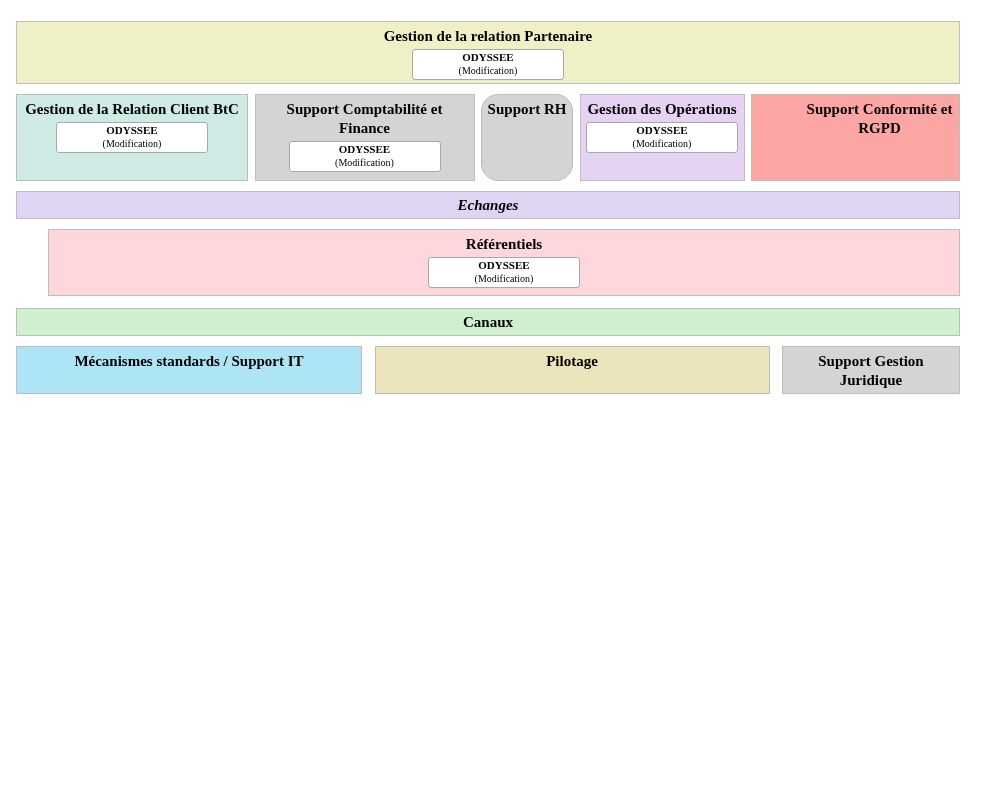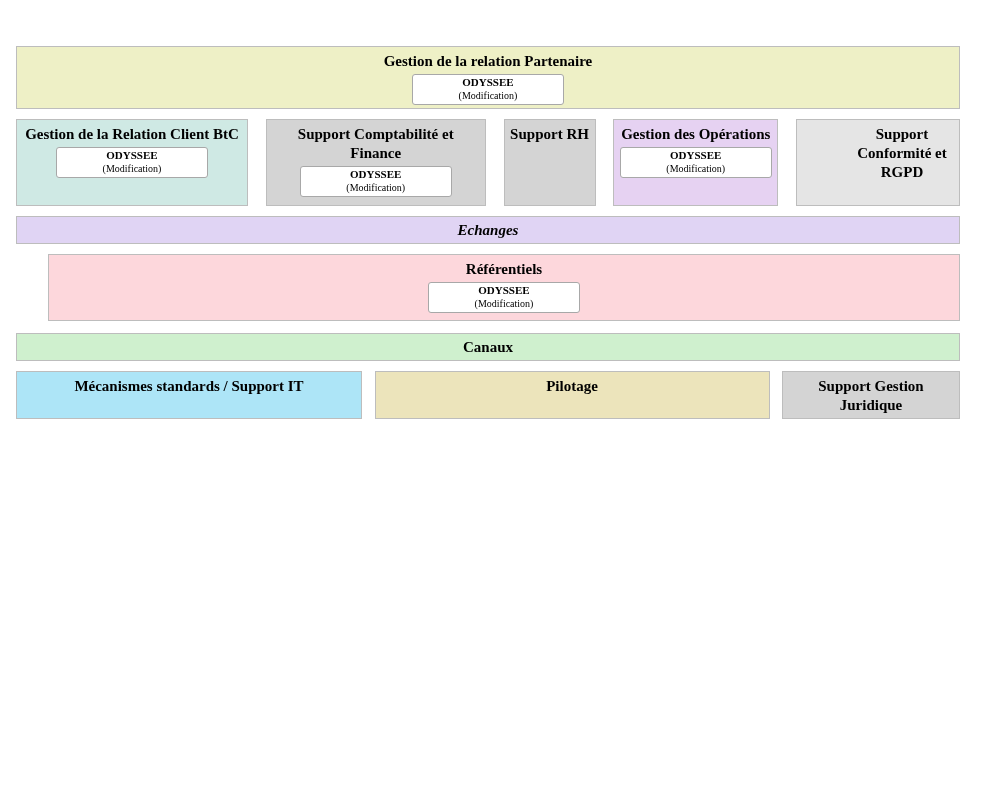--- a/index.html
+++ b/index.html
@@ -7,21 +7,21 @@
     padding: 0;
     background: #ffffff;
     width: 1000px;
     height: 800px;
     font-family: "Liberation Serif", "DejaVu Serif", serif;
     color: #000000;
   }
   .canvas {
     position: relative;
     width: 944px;
-    margin: 46px 0 0 16px;
+    margin: 21px 0 0 16px;
   }
   .row { display: flex; justify-content: space-between; }
   .block {
     box-sizing: border-box;
     border: 1px solid #bdbdbd;
     text-align: center;
     padding-top: 5px;
     overflow: hidden;
   }
   .block-title {
@@ -83,33 +83,33 @@
     </section>
 
     <section class="block" style="width: 220px; background-color: rgb(212, 212, 212);">
       <h2 class="block-title">Support Comptabilité et Finance</h2>
       <div class="app-box">
         <div class="app-name">ODYSSEE</div>
         <div class="app-variant">(Modification)</div>
       </div>
     </section>
 
-    <section class="block" style="width: 92px; background-color: rgb(212, 212, 212);">
+    <section class="block" style="width: 92px; background-color: rgb(212, 212, 212); border-radius: 17px;">
       <h2 class="block-title">Support RH</h2>
     </section>
 
     <section class="block" style="width: 165px; background-color: rgb(230, 210, 242); text-align: center;">
       <h2 class="block-title">Gestion des Opérations</h2>
       <div class="app-box">
         <div class="app-name">ODYSSEE</div>
         <div class="app-variant">(Modification)</div>
       </div>
     </section>
 
-    <section class="block" style="width: 164px; background-color: #e5e5e5; padding-left: 48px;">
+    <section class="block" style="width: 209px; background-color: #fca5a5; padding-left: 48px;">
       <h2 class="block-title">Support Conformité et RGPD</h2>
     </section>
   </div>
 
   <div class="row row-band-echanges">
     <section class="block band" style="width: 944px; height: 28px; background-color: rgb(224, 212, 244);">
       <h2 class="block-title">Echanges</h2>
     </section>
   </div>
 

